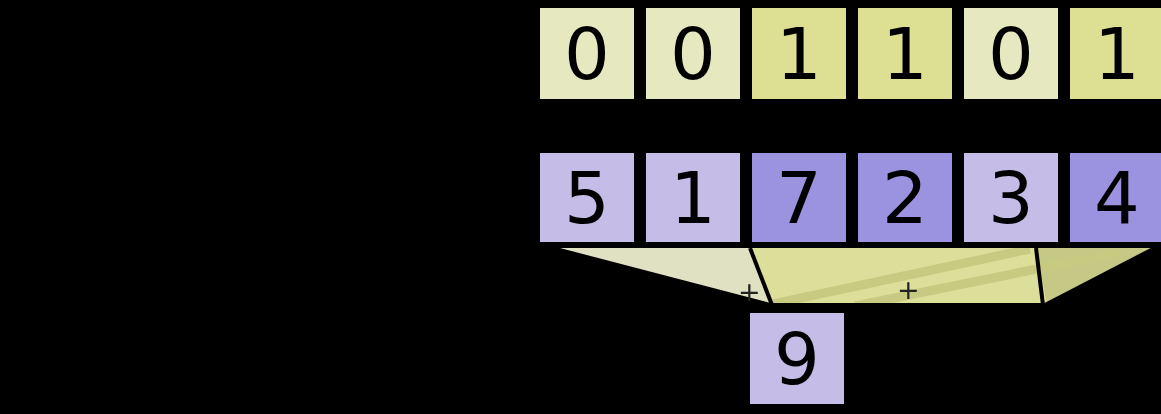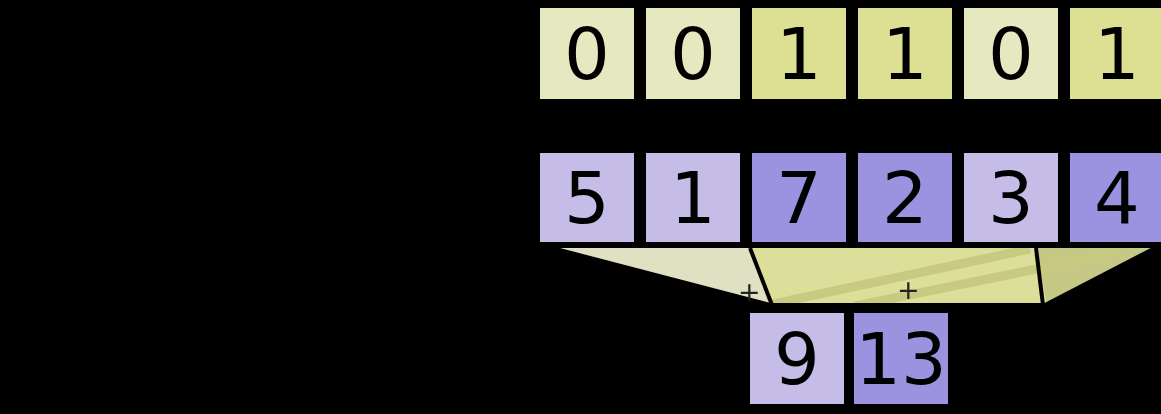--- a/index.html
+++ b/index.html
@@ -103,21 +103,20 @@
       <div class="cell-row" style="left: 537px; top: 150px; gap: 6px;">
         <div class="cell cell-value" style="width: 100px; height: 95px; background: rgb(197, 189, 232); border-color: rgb(0, 0, 0); color: rgb(0, 0, 0);">5</div>
         <div class="cell cell-value" style="width: 100px; height: 95px; background: rgb(197, 189, 232); border-color: rgb(0, 0, 0); color: rgb(0, 0, 0);">1</div>
         <div class="cell cell-value" style="width: 100px; height: 95px; background: rgb(155, 147, 224); border-color: rgb(0, 0, 0); color: rgb(0, 0, 0);">7</div>
         <div class="cell cell-value" style="width: 100px; height: 95px; background: rgb(155, 147, 224); border-color: rgb(0, 0, 0); color: rgb(0, 0, 0);">2</div>
         <div class="cell cell-value" style="width: 100px; height: 95px; background: rgb(197, 189, 232); border-color: rgb(0, 0, 0); color: rgb(0, 0, 0);">3</div>
         <div class="cell cell-value" style="width: 100px; height: 95px; background: rgb(155, 147, 224); border-color: rgb(0, 0, 0); color: rgb(0, 0, 0);">4</div>
       </div>
       <div class="cell-row" style="left: 747px; top: 310px; gap: 4px;">
         <div class="cell cell-result" style="width: 100px; height: 97px; background: rgb(197, 189, 232); border-color: rgb(0, 0, 0); color: rgb(0, 0, 0);">9</div>
-        <div class="cell cell-result" style="width: 100px; height: 97px; background: rgb(155, 147, 224); border-color: rgb(0, 0, 0); color: rgb(0, 0, 0);">13</div>
       </div>
     </div>
 
   <div id="ops-host">
       <div class="plus-label" style="left: 738px; top: 278px;">+</div>
       <div class="plus-label" style="left: 897px; top: 276px;">+</div>
     </div>
 
 </div>
 

